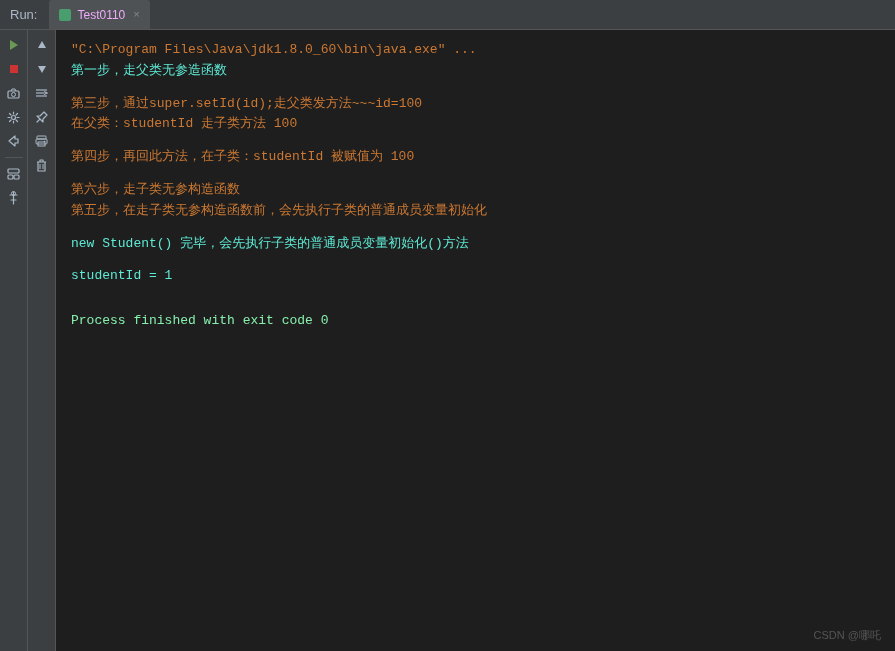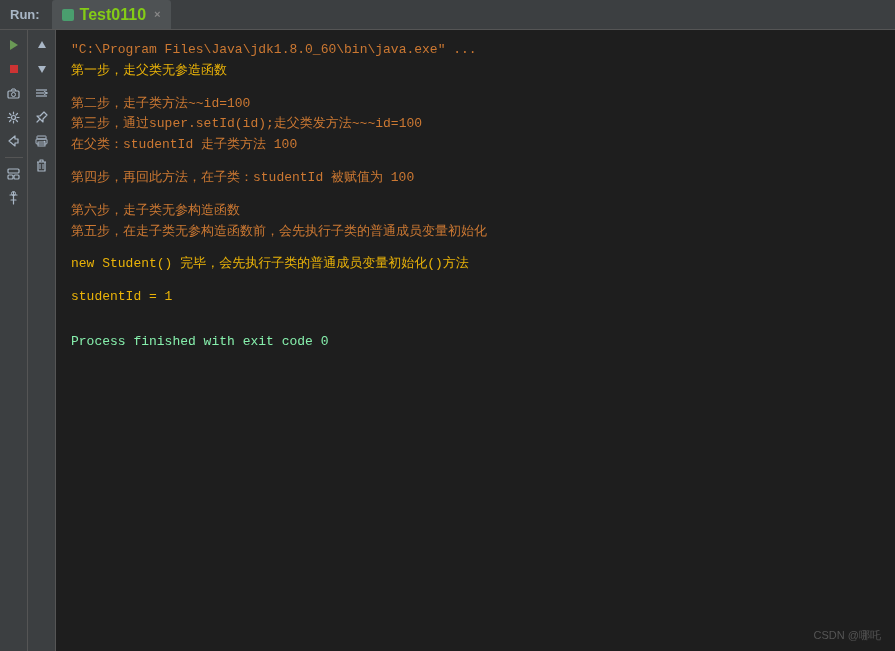--- a/index.html
+++ b/index.html
@@ -13,21 +13,20 @@
 
     
     .top-bar {
       display: flex;
       align-items: center;
       background: #3c3f41;
       height: 30px;
       padding: 0 10px;
       border-bottom: 1px solid #555;
       gap: 8px;
-      font-weight: bold;
     }
     .run-label {
       color: #a9b7c6;
       font-family: Arial, sans-serif;
       font-size: 13px;
       margin-right: 4px;
     }
     .tab {
       display: flex;
       align-items: center;
@@ -38,23 +37,23 @@
       height: 100%;
     }
     .tab-icon {
       width: 12px;
       height: 12px;
       background: #4a9e6e;
       border-radius: 2px;
       display: inline-block;
     }
     .tab-label {
-      color: #84cc16;
+      color: #f0abfc;
       font-family: Arial, sans-serif;
-      font-size: 16px;
+      font-size: 12px;
     }
     .tab-close {
       color: #888;
       font-size: 11px;
       cursor: pointer;
       margin-left: 2px;
     }
 
     
     .main-layout {
@@ -111,21 +110,21 @@
       overflow-y: auto;
       position: relative;
     }
 
     .output-line {
       font-size: 13px;
       line-height: 1.6;
       white-space: pre;
     }
 
-    .color-default { color: #eab308; }
+    .color-default { color: #5eead4; }
     .color-orange { color: #cc7832; }
     .color-process { color: #86efac; }
 
     .output-spacer { height: 12px; }
 
     .watermark {
       position: absolute;
       bottom: 8px;
       right: 14px;
       color: #555;
@@ -233,21 +232,20 @@
         <line x1="4" y1="5" x2="4" y2="10" stroke="#a9b7c6" stroke-width="1"></line>
         <line x1="7" y1="5" x2="7" y2="10" stroke="#a9b7c6" stroke-width="1"></line>
       </svg>
     </div>
   </div>
 
   <div class="output-panel">
     <div class="output-line color-orange">"C:\Program Files\Java\jdk1.8.0_60\bin\java.exe" ...</div>
     <div class="output-line color-default">第一步，走父类无参造函数</div>
     <div class="output-spacer"></div>
-    <div class="output-line color-orange">第二步，走子类方法~~id=100</div>
     <div class="output-line color-orange">第三步，通过super.setId(id);走父类发方法~~~id=100</div>
     <div class="output-line color-orange">在父类：studentId 走子类方法 100</div>
     <div class="output-spacer"></div>
     <div class="output-line color-orange">第四步，再回此方法，在子类：studentId 被赋值为 100</div>
     <div class="output-spacer"></div>
     <div class="output-line color-orange">第六步，走子类无参构造函数</div>
     <div class="output-line color-orange">第五步，在走子类无参构造函数前，会先执行子类的普通成员变量初始化</div>
     <div class="output-spacer"></div>
     <div class="output-line color-default">new Student() 完毕，会先执行子类的普通成员变量初始化()方法</div>
     <div class="output-spacer"></div>

